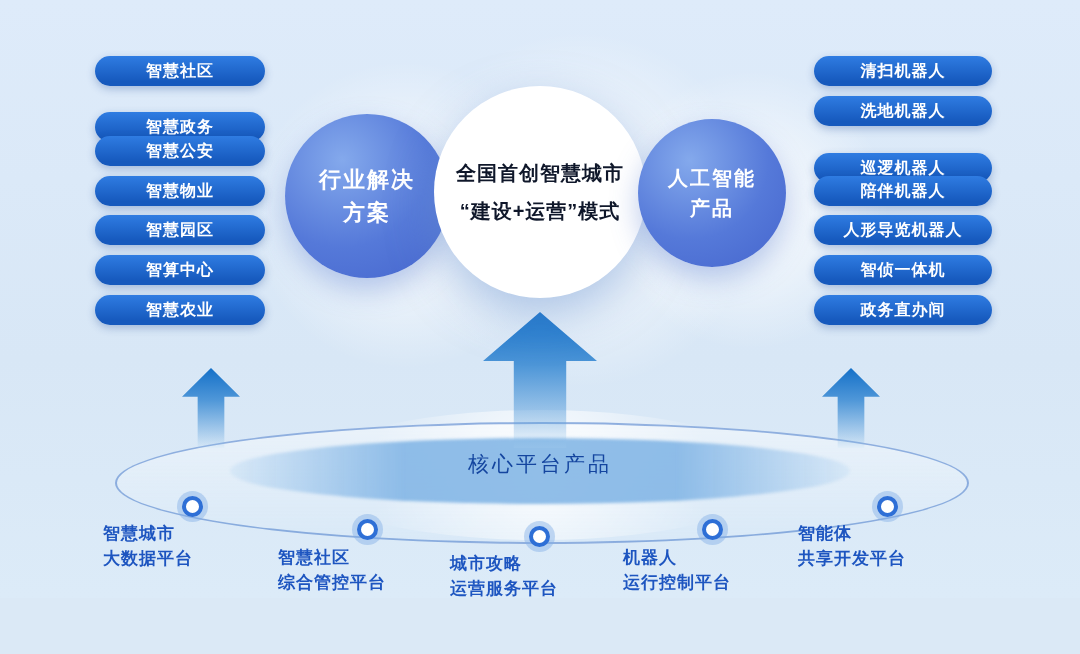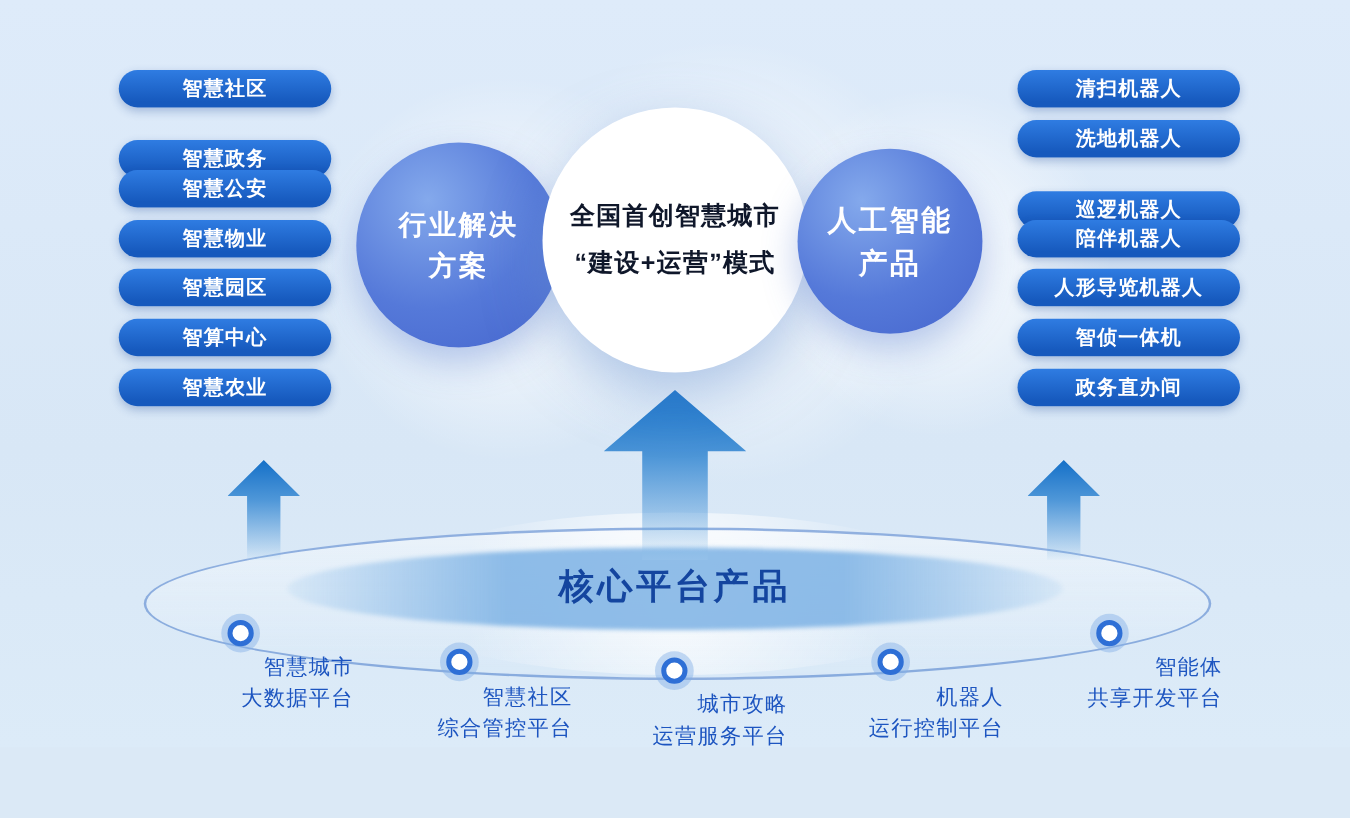--- a/index.html
+++ b/index.html
@@ -50,31 +50,31 @@
     border:2px solid rgba(70,120,200,0.55);
     background:linear-gradient(180deg,rgba(255,255,255,0.45),rgba(205,228,248,0.12));
   }
   .ellipse-disk{
     position:absolute;left:230px;top:438px;width:620px;height:66px;
     border-radius:50%;z-index:2;filter:blur(1.5px);
     background:linear-gradient(90deg,rgba(165,205,240,0.20) 0%,rgba(125,178,228,0.85) 28%,rgba(125,178,228,0.85) 72%,rgba(165,205,240,0.20) 100%);
   }
   .platform-label{
     position:absolute;left:430px;top:450px;width:220px;z-index:4;
-    text-align:center;font-weight:bold;font-size:28px;letter-spacing:3px;color:#14459f;
+    text-align:center;font-weight:normal;font-size:21px;letter-spacing:3px;color:#14459f;
   }
   
   .node{
     position:absolute;width:13px;height:13px;border-radius:50%;z-index:4;
     background:#ffffff;border:4px solid #2e6fd6;
     box-shadow:0 0 0 5px rgba(130,175,230,0.45);
   }
   .node-label{
-    position:absolute;width:180px;z-index:4;text-align:right;
-    color:#1d55c0;font-weight:normal;font-size:17px;line-height:1.45;letter-spacing:1px;
+    position:absolute;width:180px;z-index:4;text-align:left;
+    color:#1d55c0;font-weight:bold;font-size:17px;line-height:1.45;letter-spacing:1px;
   }
 </style>
 </head>
 <body>
 
 <div class="canvas">
 
   <div class="glow" style="left:240px;top:60px;width:330px;height:310px;"></div>
   <div class="glow" style="left:390px;top:30px;width:380px;height:360px;"></div>
   <div class="glow" style="left:600px;top:70px;width:300px;height:280px;"></div>
@@ -99,21 +99,21 @@
   <div class="circle circle-blue" style="left:285px;top:114px;width:164px;height:164px;">
     <div>行业解决</div>
     <div>方案</div>
   </div>
 
   <div class="circle circle-white" style="left:434px;top:86px;width:212px;height:212px;">
     <div>全国首创智慧城市</div>
     <div>“建设+运营”模式</div>
   </div>
 
-  <div class="circle circle-blue" style="left:638px;top:119px;width:148px;height:148px;font-size:23px;">
+  <div class="circle circle-blue" style="left:638px;top:119px;width:148px;height:148px;font-size:20px;">
     <div>人工智能</div>
     <div>产品</div>
   </div>
 
   <div class="arrow-up" style="left:182px;top:368px;width:58px;height:80px;"></div>
   <div class="arrow-up" style="left:483px;top:312px;width:114px;height:136px;"></div>
   <div class="arrow-up" style="left:822px;top:368px;width:58px;height:80px;"></div>
 
   <div class="ellipse-ring"></div>
   <div class="ellipse-disk"></div>

